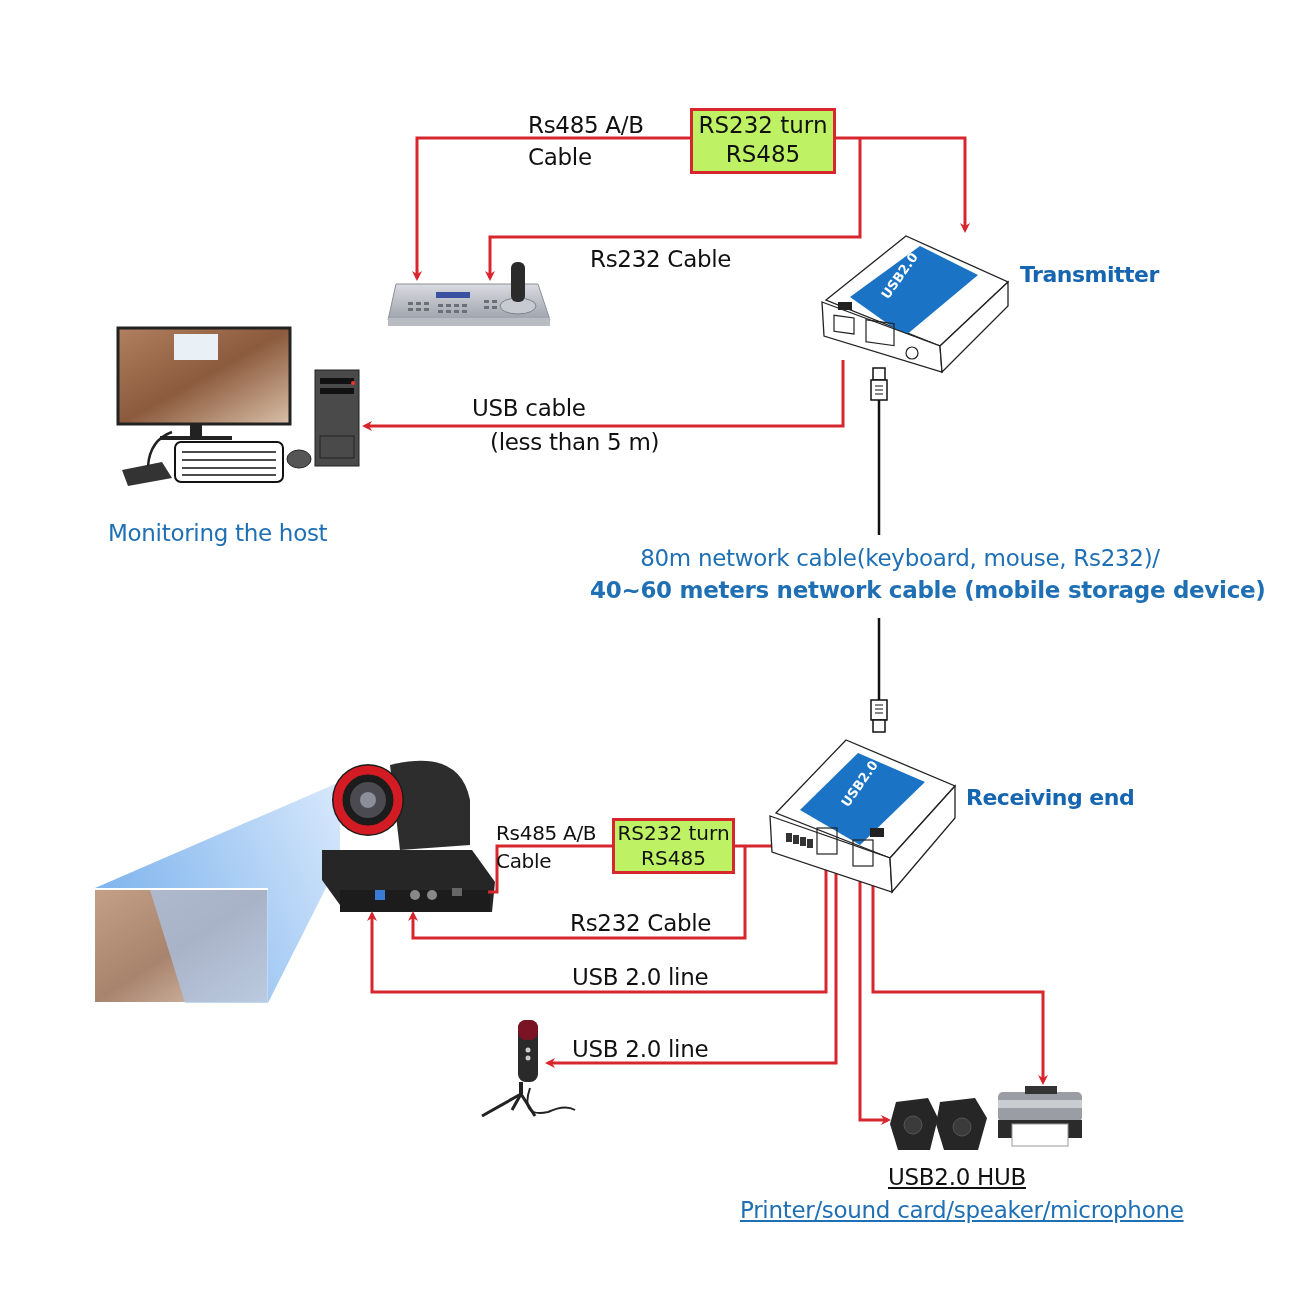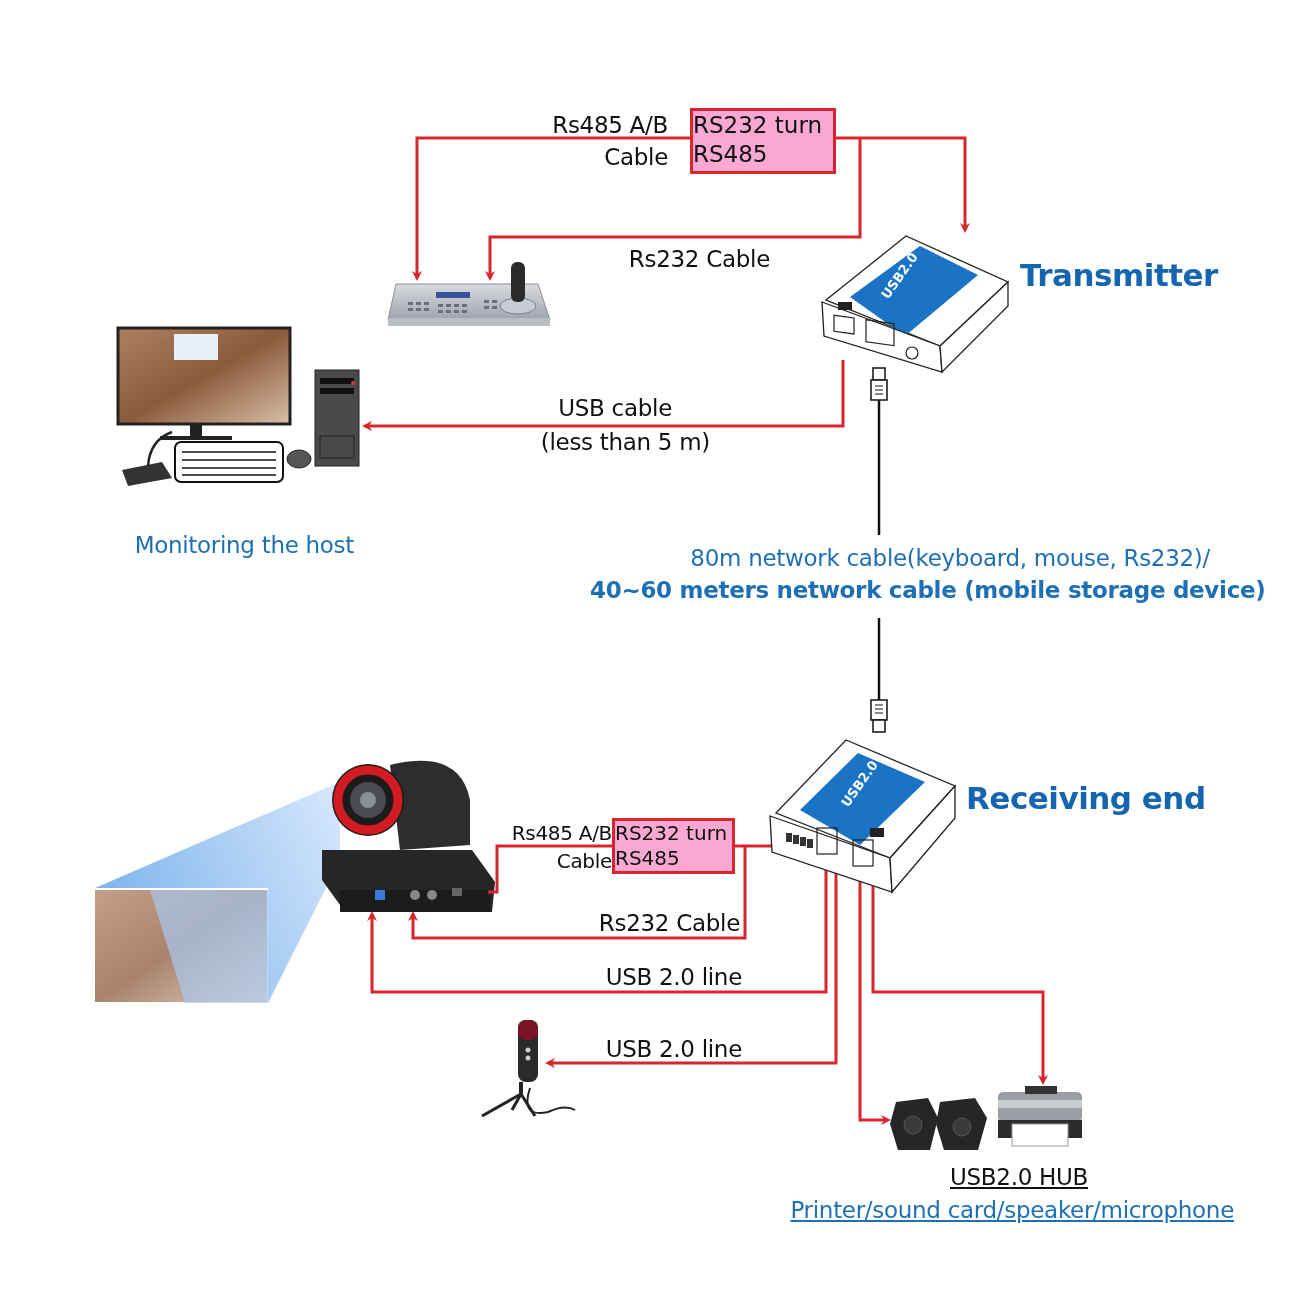--- a/index.html
+++ b/index.html
@@ -1,21 +1,21 @@
 <!DOCTYPE html>
 <html><head>
 <meta charset="utf-8">
 <style>
   html, body { margin: 0; padding: 0; background: #ffffff; }
   body { width: 1300px; height: 1300px; position: relative; overflow: hidden; font-family: "DejaVu Sans", sans-serif; }
   #stage { position: absolute; left: 0; top: 0; width: 1300px; height: 1300px; }
-  .lbl { position: absolute; color: #111; font-size: 23px; line-height: 30px; text-align: right; white-space: nowrap; letter-spacing: -0.3px; }
+  .lbl { position: absolute; color: #111; font-size: 23px; line-height: 30px; text-align: left; white-space: nowrap; letter-spacing: -0.3px; }
   .blue { color: #1f6fb4; }
-  .title { font-weight: bold; font-size: 31px; color: #1565b0; letter-spacing: -0.5px; }
-  .box { position: absolute; border: 3px solid #d8262f; box-sizing: border-box; background: #f9a8d4; color: #111; font-size: 23px; line-height: 29px; text-align: left; }
+  .title { font-weight: bold; font-size: 22px; color: #1565b0; letter-spacing: -0.5px; }
+  .box { position: absolute; border: 3px solid #d8262f; box-sizing: border-box; background: #bef264; color: #111; font-size: 23px; line-height: 29px; text-align: center; }
   .small { font-size: 20px; line-height: 26px; }
 </style>
 </head>
 <body>
 
 <svg id="stage" width="1300" height="1300" viewBox="0 0 1300 1300">
   <defs>
     <marker id="arrow" markerWidth="10" markerHeight="10" refX="7" refY="5" orient="auto" markerUnits="userSpaceOnUse">
       <path d="M0,0 L10,5 L0,10 L3,5 Z" fill="#d8262f"></path>
     </marker>
@@ -205,23 +205,23 @@
   <div>RS485</div>
 </div>
 
 <div class="lbl" style="left:590px; top:244px; width:180px;">Rs232 Cable</div>
 
 <div class="lbl title" style="left:1020px; top:260px; width:200px; text-align:left;">Transmitter</div>
 
 <div class="lbl" style="left:472px; top:393px; width:200px;">USB cable</div>
 <div class="lbl" style="left:490px; top:427px; width:220px;">(less than 5 m)</div>
 
-<div class="lbl blue" style="left:108px; top:518px; width:246px;margin-top:12px;">Monitoring the host</div>
-
-<div class="lbl blue" style="left:590px; top:543px; width:620px; text-align:right;">80m network cable(keyboard, mouse, Rs232)/</div>
+<div class="lbl blue" style="left:108px; top:518px; width:246px;">Monitoring the host</div>
+
+<div class="lbl blue" style="left:590px; top:543px; width:620px; text-align:center;">80m network cable(keyboard, mouse, Rs232)/</div>
 <div class="lbl blue" style="left:590px; top:575px; width:620px; text-align:right;font-weight:bold;">40~60 meters network cable (mobile storage device)</div>
 
 <div class="lbl title" style="left:966px; top:783px; width:260px; text-align:left;">Receiving end</div>
 
 <div class="lbl small" style="left:496px; top:820px; width:116px;">Rs485 A/B</div>
 <div class="lbl small" style="left:496px; top:848px; width:116px;">Cable</div>
 
 <div class="box small" style="left:612px; top:818px; width:123px; height:56px; line-height:25px;">
   <div>RS232 turn</div>
   <div>RS485</div>

